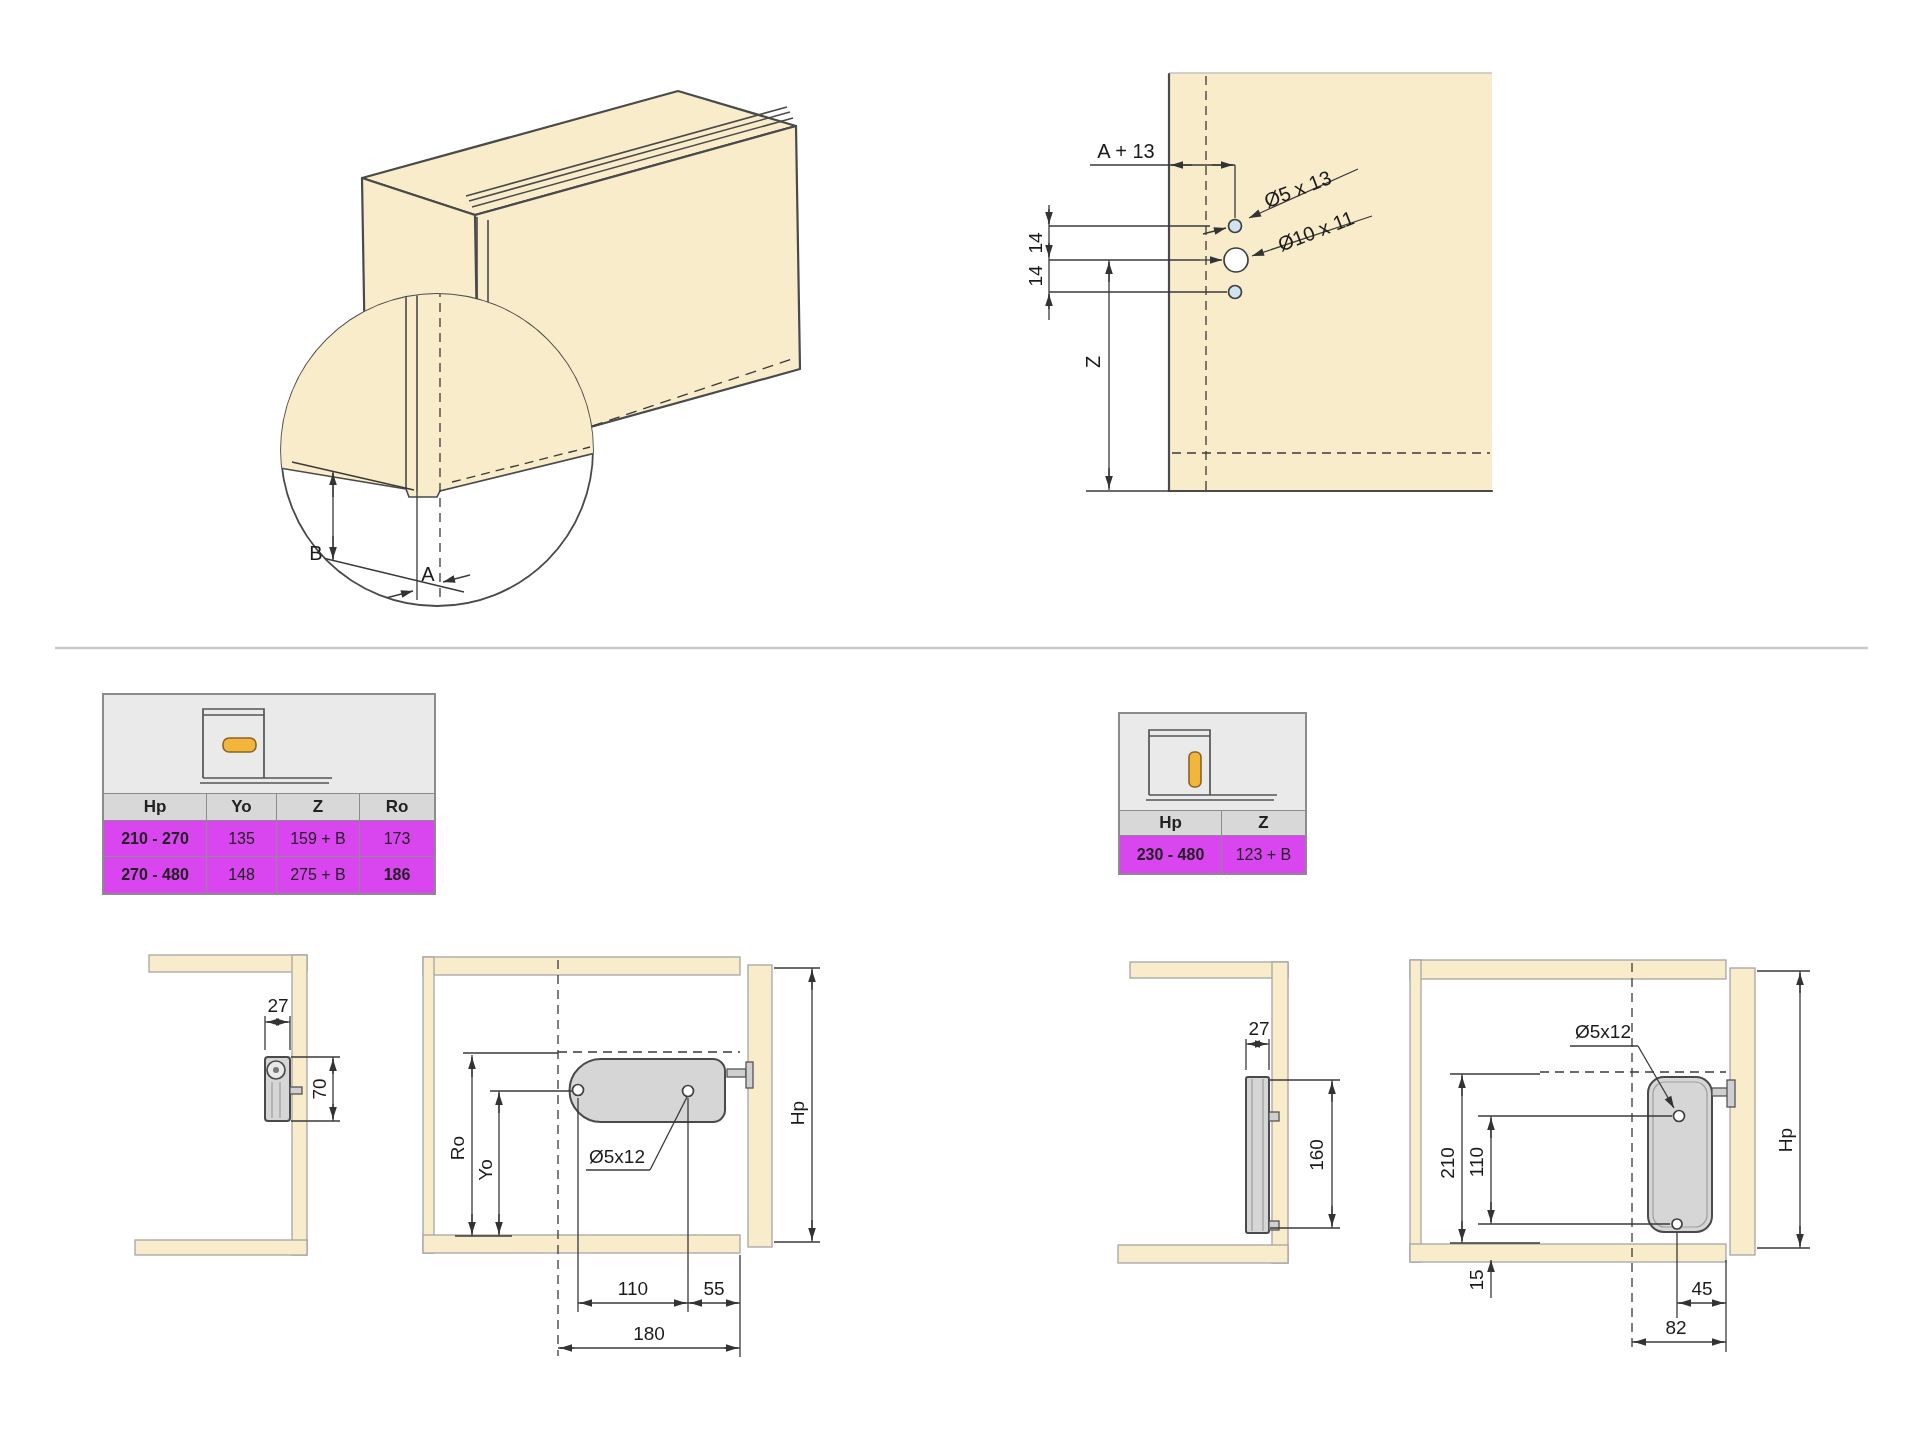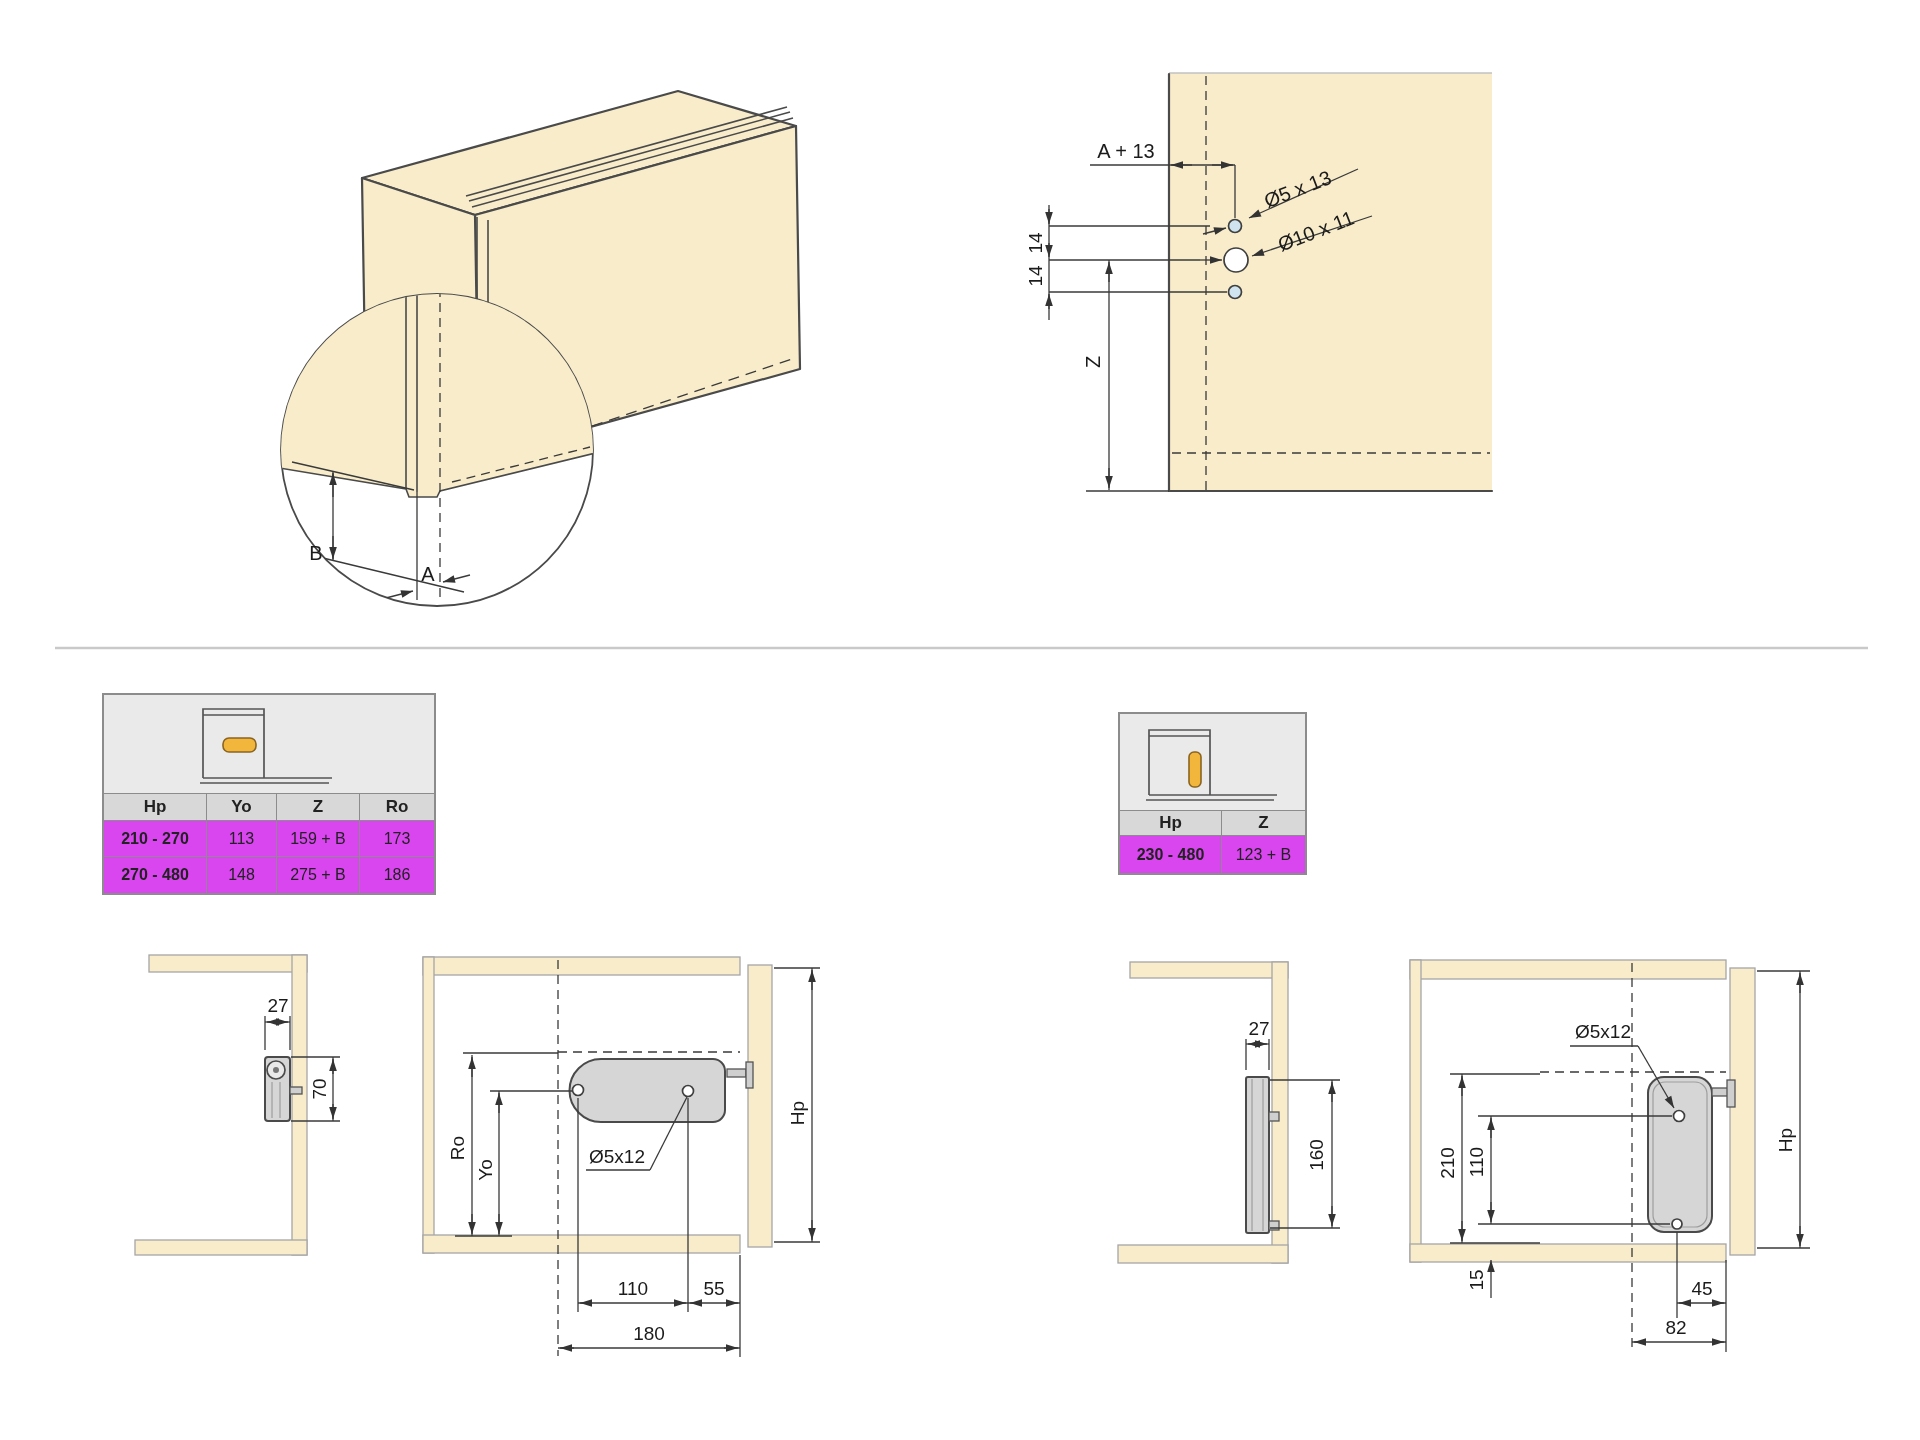--- a/index.html
+++ b/index.html
@@ -306,29 +306,29 @@
     </svg>
   </div>
   <div class="row hrow" style="height:27px;">
     <div style="width:103px;">Hp</div>
     <div style="width:70px;">Yo</div>
     <div style="width:83px;">Z</div>
     <div style="width:74px;">Ro</div>
   </div>
   <div class="row drow" style="height:36px;">
     <div class="hp-col" style="width:103px;">210 - 270</div>
-    <div style="width:70px;">113</div>
+    <div style="width:70px;">135</div>
     <div style="width:83px;">159 + B</div>
     <div style="width:74px;">173</div>
   </div>
   <div class="row drow" style="height:36px;">
     <div class="hp-col" style="width:103px;">270 - 480</div>
     <div style="width:70px;">148</div>
     <div style="width:83px;">275 + B</div>
-    <div style="width:74px;">186</div>
+    <div style="width:74px;font-weight:bold;">186</div>
   </div>
 </div>
 
 <div class="spec-table" style="left:1118px;top:712px;width:185px;">
   <div class="graphic" style="height:96px;">
     <svg width="185" height="96" style="position:static;">
       <path d="M29,81 L29,16 L90,16 L90,81" fill="none" stroke="#555" stroke-width="1.7"></path>
       <line x1="29" y1="22" x2="90" y2="22" stroke="#555" stroke-width="1.4"></line>
       <rect x="69" y="38" width="12" height="35" rx="5" fill="var(--c-accent)" stroke="#8a6420" stroke-width="1.6"></rect>
       <line x1="29" y1="81" x2="157" y2="81" stroke="#555" stroke-width="1.7"></line>

